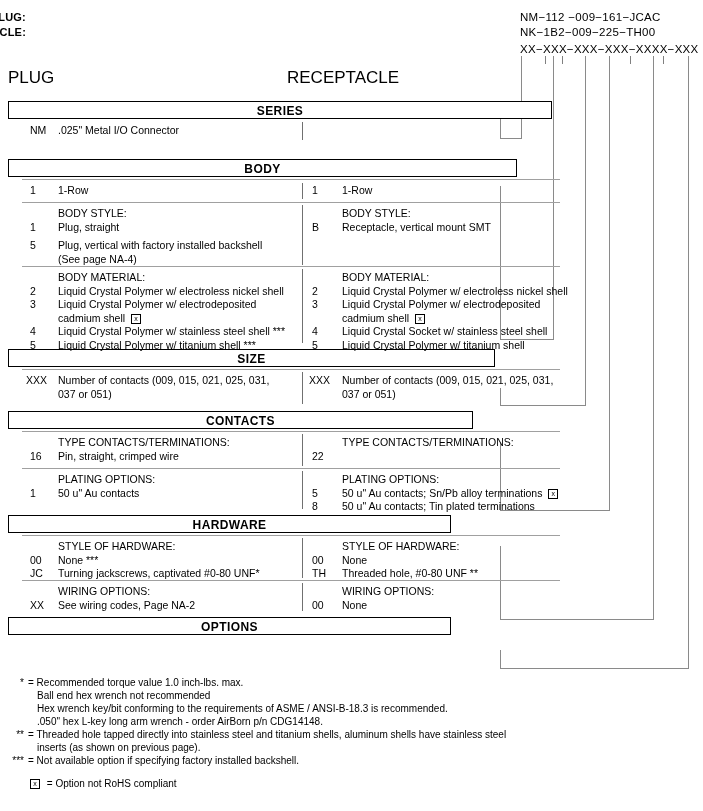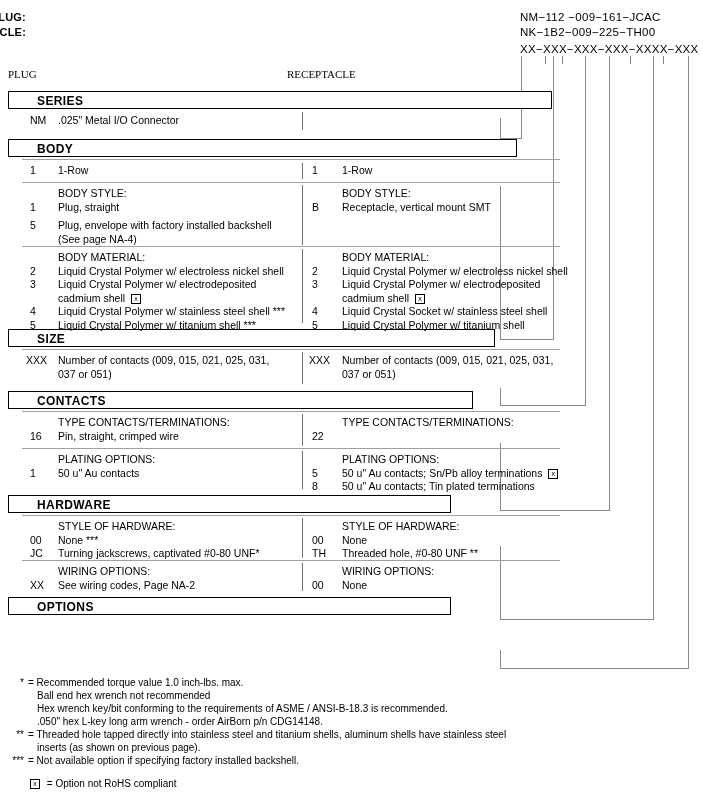--- a/index.html
+++ b/index.html
@@ -19,35 +19,34 @@
   .tick{position:absolute;width:1px;background:#808080;}
 
   
   .vline{position:absolute;width:1px;background:#8a8a8a;}
   .hline{position:absolute;height:1px;background:#8a8a8a;}
 
   
   #chart{position:absolute;left:0;top:68px;width:560px;}
 
   .colhdr{position:relative;height:17px;}
-  .colhdr span{position:absolute;font-size:11px;font-family:Liberation Serif, serif;}
+  .colhdr span{position:absolute;font-size:17px;}
   .colhdr .c1{left:8px;}
   .colhdr .c2{left:287px;}
 
   .band{
     border:1.6px solid #000;
     height:18px;
-    margin:6px 8px 0 8px;
-    text-align:left;
+    margin:16px 8px 0 8px;
+    text-align:center;
     font-size:12px;font-weight:bold;
     line-height:18px;
     letter-spacing:.4px;
     background:#fff;
     box-sizing:border-box;
-    padding-left:28px;
   }
   .band.w1{margin-right:43px;}
   .band.w2{margin-right:65px;}
   .band.w3{margin-right:87px;}
   .band.w4{margin-right:109px;}
 
   .grp{position:relative;margin-left:22px;}
   .rowline{border-top:1px solid #a0a0a0;}
   .side{position:absolute;top:0;}
   .side.left{left:0;width:280px;}
@@ -174,21 +173,21 @@
   <div class="grp rowline" style="height:63px;">
     <div class="divider" style="top:2px;height:60px;"></div>
     <div class="side left" style="top:4px;">
       <div class="subhdr">BODY STYLE:</div>
       <div class="ent">
         <span class="code">1</span>
         <span class="txt">Plug, straight</span>
       </div>
       <div class="ent" style="margin-top:5px;">
         <span class="code">5</span>
-        <span class="txt">Plug, envelope with factory installed backshell</span>
+        <span class="txt">Plug, vertical with factory installed backshell</span>
         <span class="ind">(See page NA-4)</span>
       </div>
     </div>
     <div class="side right" style="top:4px;">
       <div class="subhdr r">BODY STYLE:</div>
       <div class="ent">
         <span class="code r">B</span>
         <span class="txt r">Receptacle, vertical mount SMT</span>
       </div>
     </div>

